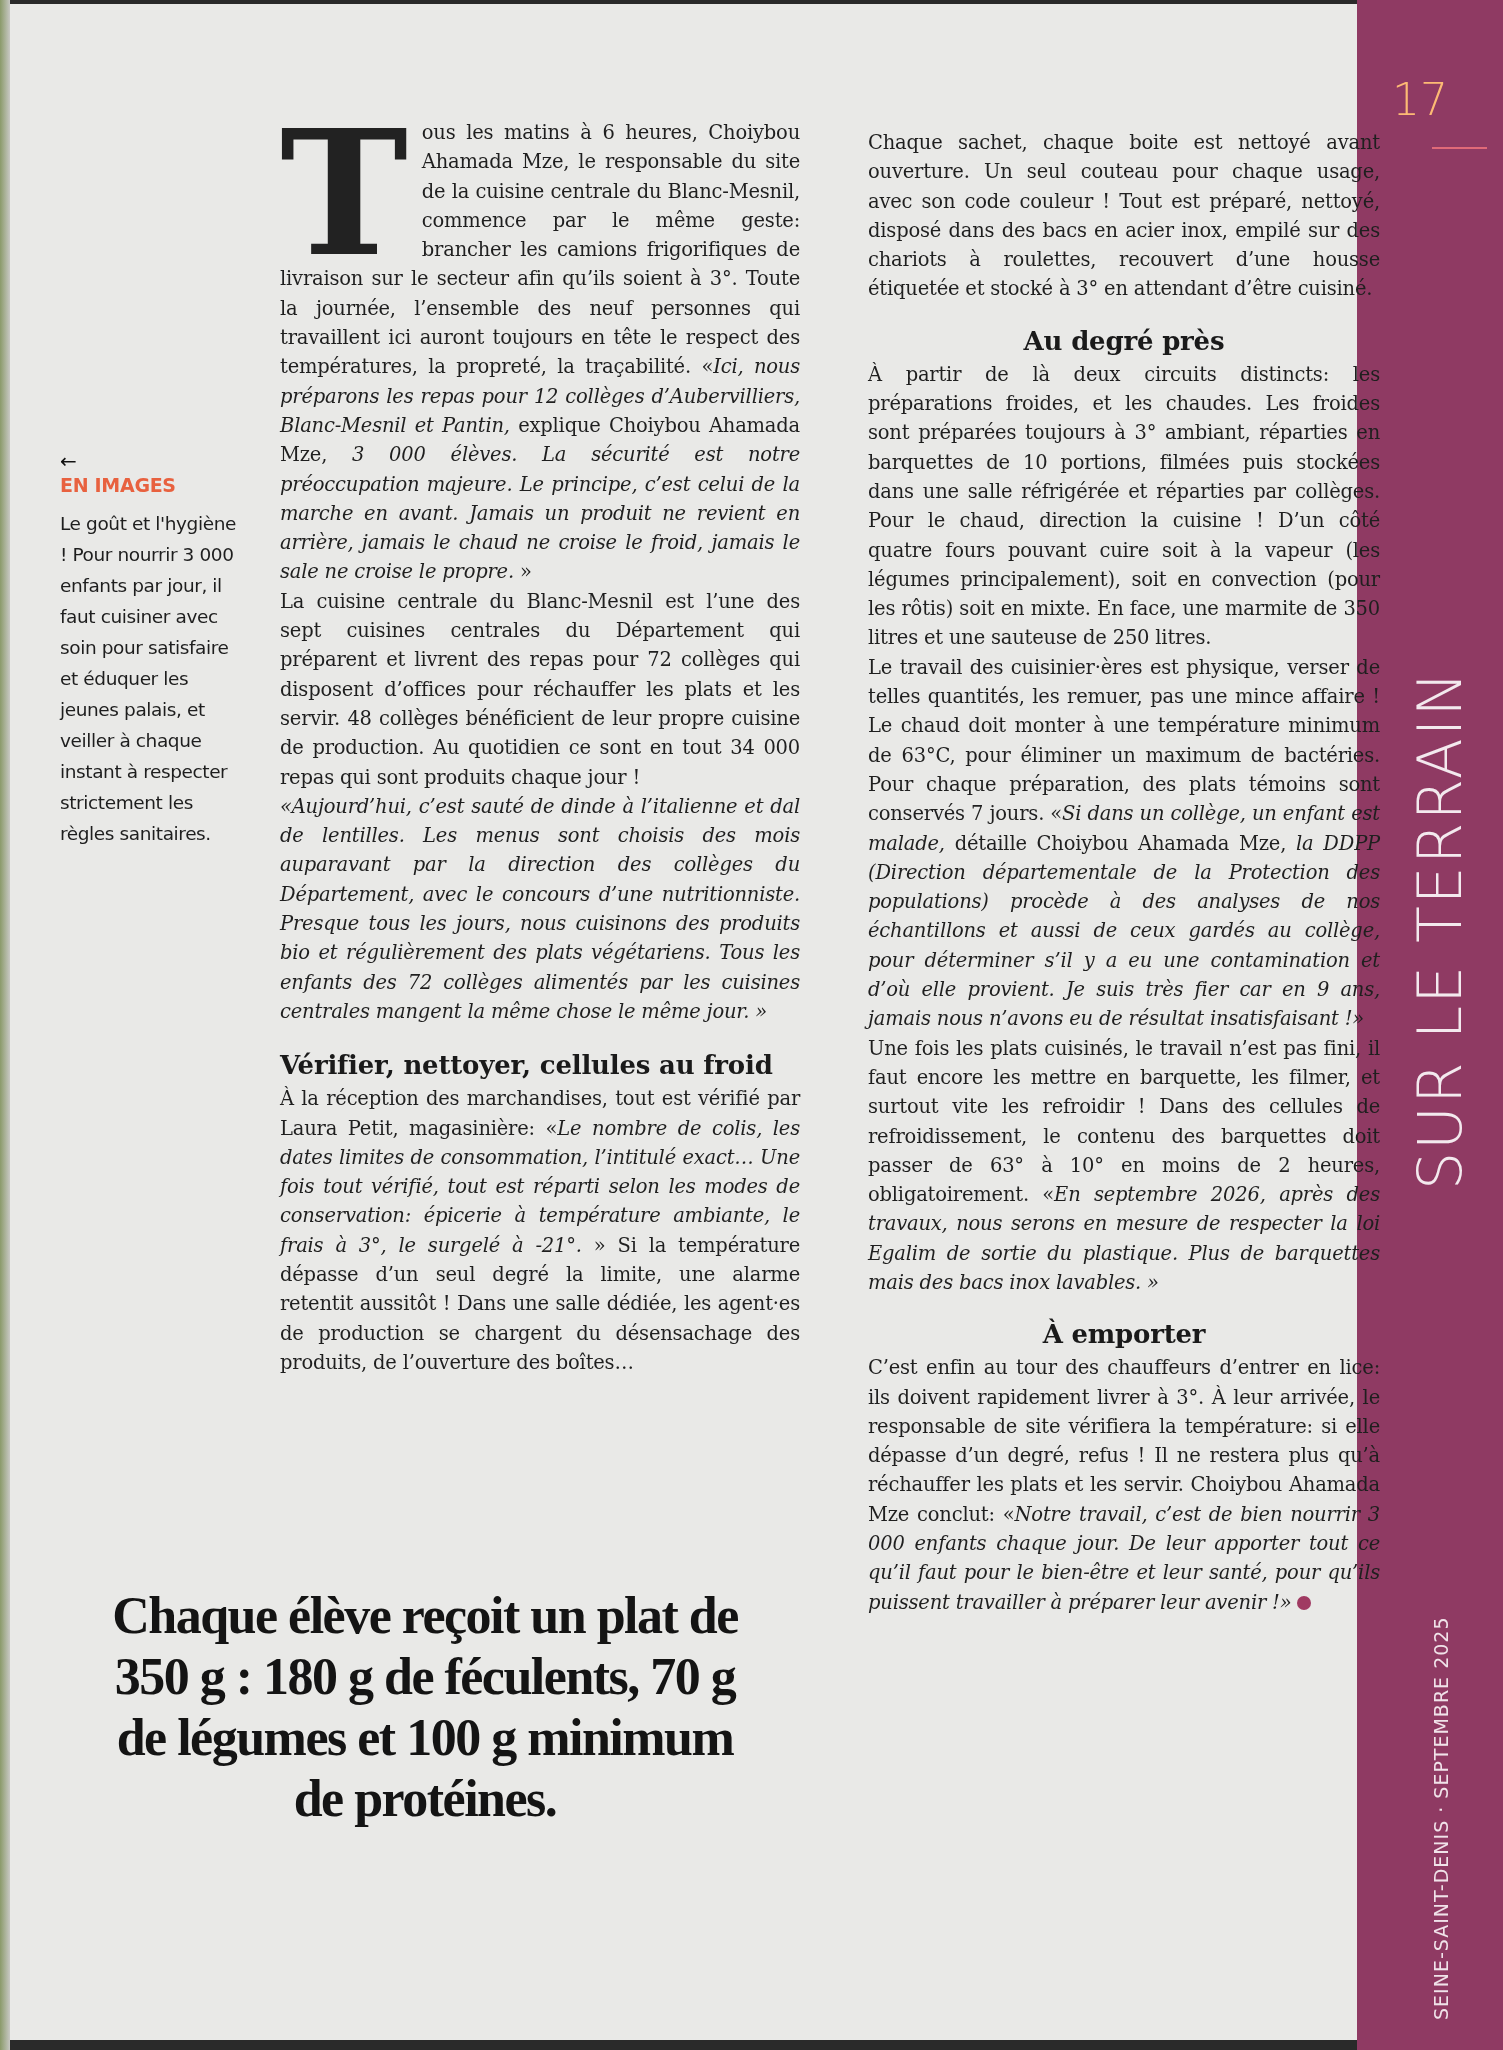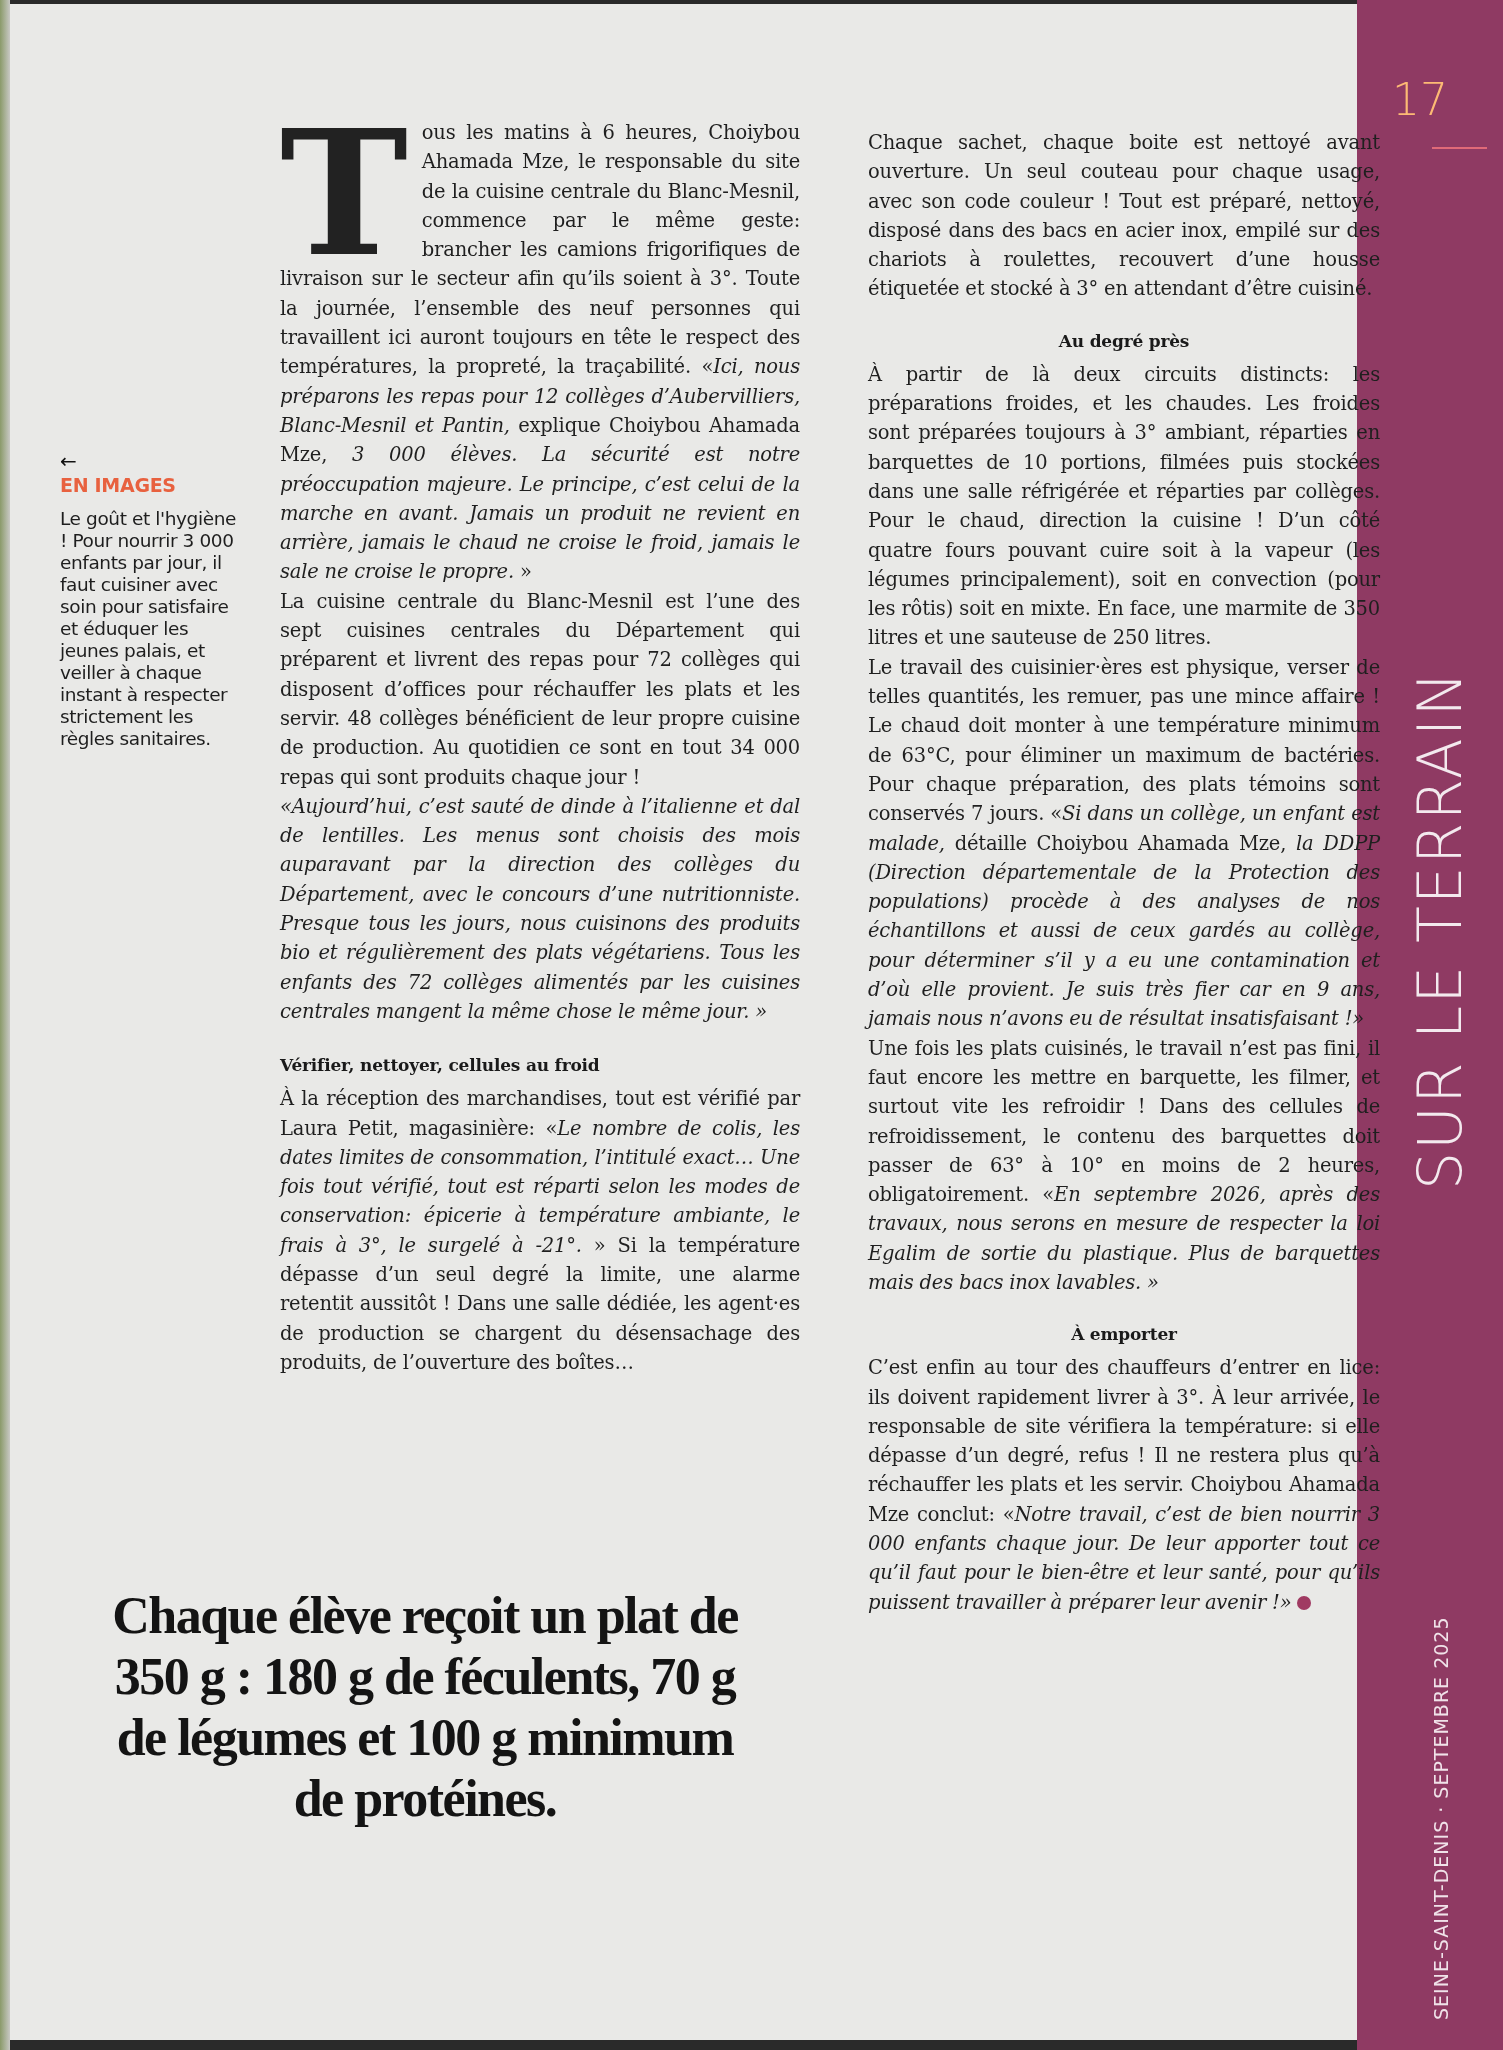--- a/index.html
+++ b/index.html
@@ -40,36 +40,36 @@
     font-size:19px; letter-spacing:1px; white-space:nowrap;
   }
   .caption {
     position:absolute; left:60px; top:452px; width:185px;
     font-family:"DejaVu Sans", sans-serif; color:#1e1e1e;
   }
   .caption .arrow { font-size:20px; line-height:18px; color:#111; }
   .caption .kicker {
     color:#e8613f; font-weight:bold; font-size:19px; margin-top:4px; letter-spacing:-0.3px;
   }
-  .caption .text { font-size:18.5px; line-height:22px; margin-top:12px; letter-spacing:-0.4px; }
+  .caption .text { font-size:18.5px; line-height:31px; margin-top:12px; letter-spacing:-0.4px; }
   .col {
     position:absolute; color:#1f1f1f;
     font-size:19.5px; line-height:29.3px; text-align:justify; hyphens:auto;
     letter-spacing:-0.2px;
   }
   .col1 { left:280px; top:118px; width:520px; }
   .col2 { left:868px; top:128px; width:512px; }
   .col p { margin:0; }
   .col i { font-style:italic; }
   .dropcap {
     float:left; font-family:"DejaVu Serif", serif; font-weight:bold;
     font-size:172px; line-height:140px; margin:6px 14px 0 0; color:#222;
   }
   .subhead {
-    font-weight:bold; font-size:17px; line-height:34px; margin:22px 0 2px 0;
+    font-weight:bold; font-size:26px; line-height:34px; margin:22px 0 2px 0;
     color:#1a1a1a;
   }
   .subhead.center { text-align:center; }
   .pullquote {
     position:absolute; left:100px; top:1585px; width:650px;
     font-family:"Liberation Serif", serif; font-weight:bold;
     font-size:52px; line-height:61px; text-align:center; color:#141414;
     letter-spacing:-1.5px;
   }
   .end-dot {

